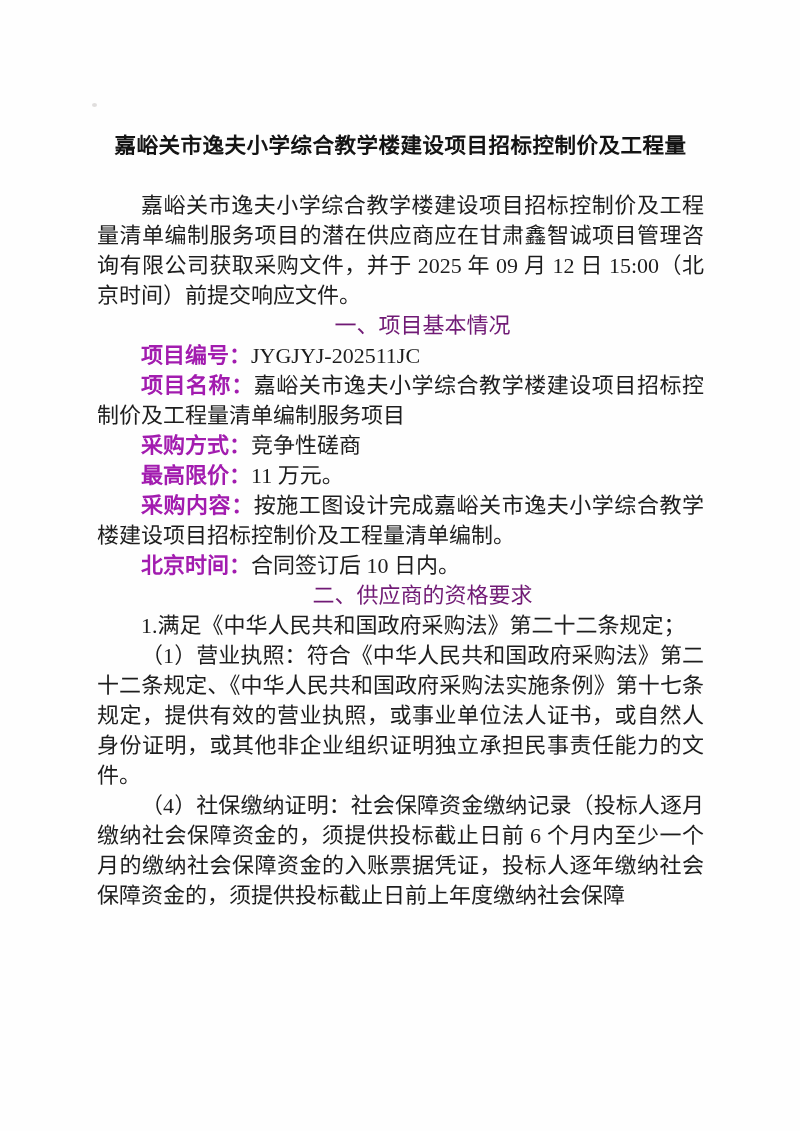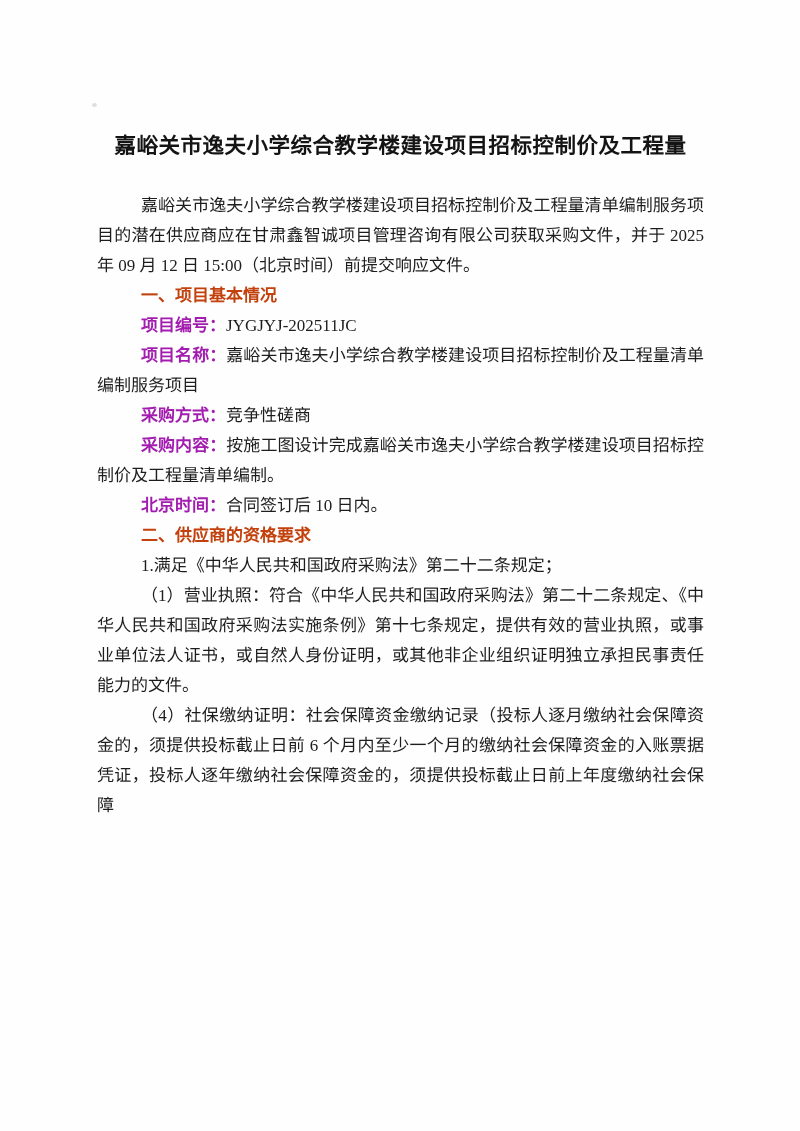--- a/index.html
+++ b/index.html
@@ -29,32 +29,32 @@
     font-size: 21.5px;
     line-height: 38px;
     text-align: center;
     letter-spacing: 0.5px;
     color: #141414;
   }
   .title .tl { display: block; }
   .para {
     margin: 0;
     font-family: "Liberation Serif", "DejaVu Serif", serif;
-    font-size: 17px;
+    font-size: 22px;
     line-height: 30px;
     text-align: justify;
     text-indent: 44px;
     color: #1d1d1d;
     word-break: break-all;
   }
   .heading {
     font-family: "Liberation Sans", sans-serif;
-    font-weight: 700;
-    color: #c2410c;
-    text-align: left;
+    font-weight: 400;
+    color: #701a75;
+    text-align: center;
   }
   .lbl {
     font-family: "Liberation Sans", sans-serif;
     font-weight: 700;
     color: #a21caf;
   }
   .scan-dot {
     position: absolute;
     left: 92px;
     top: 103px;
@@ -79,20 +79,21 @@
     <p class="para">嘉峪关市逸夫小学综合教学楼建设项目招标控制价及工程量清单编制服务项目的潜在供应商应在甘肃鑫智诚项目管理咨询有限公司获取采购文件，并于 2025 年 09 月 12 日 15:00（北京时间）前提交响应文件。</p>
 
     <p class="para heading">一、项目基本情况</p>
 
     <p class="para"><span class="lbl">项目编号：</span><span>JYGJYJ-202511JC</span></p>
 
     <p class="para"><span class="lbl">项目名称：</span><span>嘉峪关市逸夫小学综合教学楼建设项目招标控制价及工程量清单编制服务项目</span></p>
 
     <p class="para"><span class="lbl">采购方式：</span><span>竞争性磋商</span></p>
 
+    <p class="para"><span class="lbl">最高限价：</span><span>11 万元。</span></p>
 
     <p class="para"><span class="lbl">采购内容：</span><span>按施工图设计完成嘉峪关市逸夫小学综合教学楼建设项目招标控制价及工程量清单编制。</span></p>
 
     <p class="para"><span class="lbl">北京时间：</span><span>合同签订后 10 日内。</span></p>
 
     <p class="para heading">二、供应商的资格要求</p>
 
     <p class="para">1.满足《中华人民共和国政府采购法》第二十二条规定；</p>
 
     <p class="para">（1）营业执照：符合《中华人民共和国政府采购法》第二十二条规定、《中华人民共和国政府采购法实施条例》第十七条规定，提供有效的营业执照，或事业单位法人证书，或自然人身份证明，或其他非企业组织证明独立承担民事责任能力的文件。</p>

